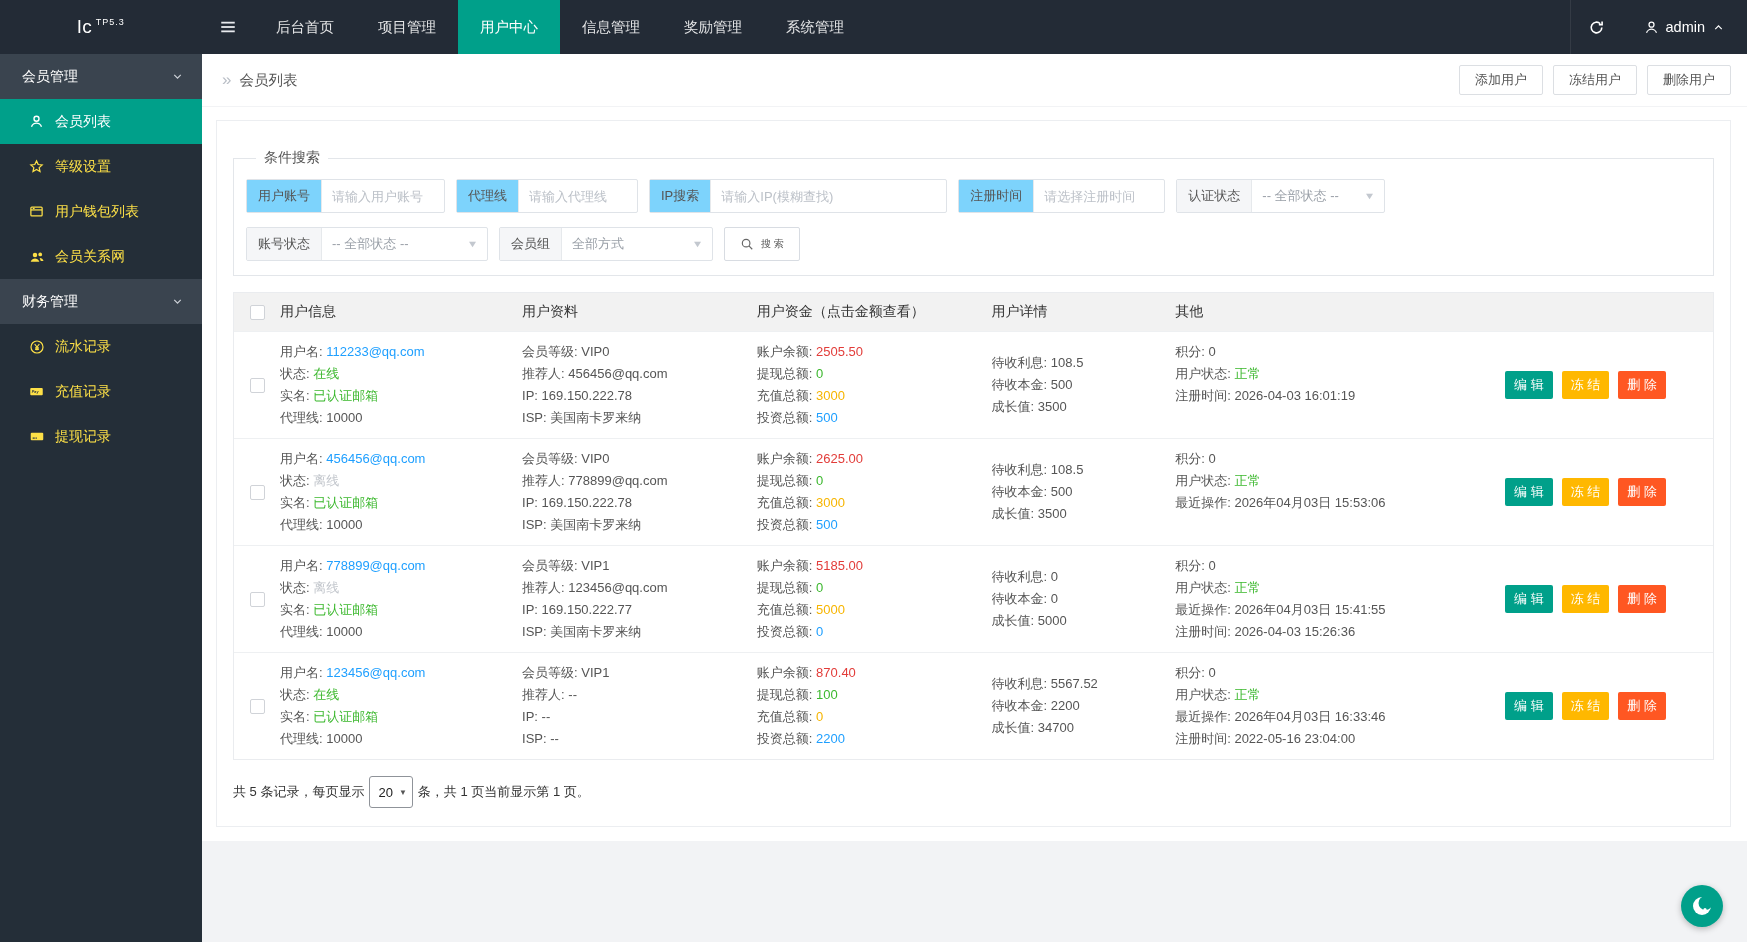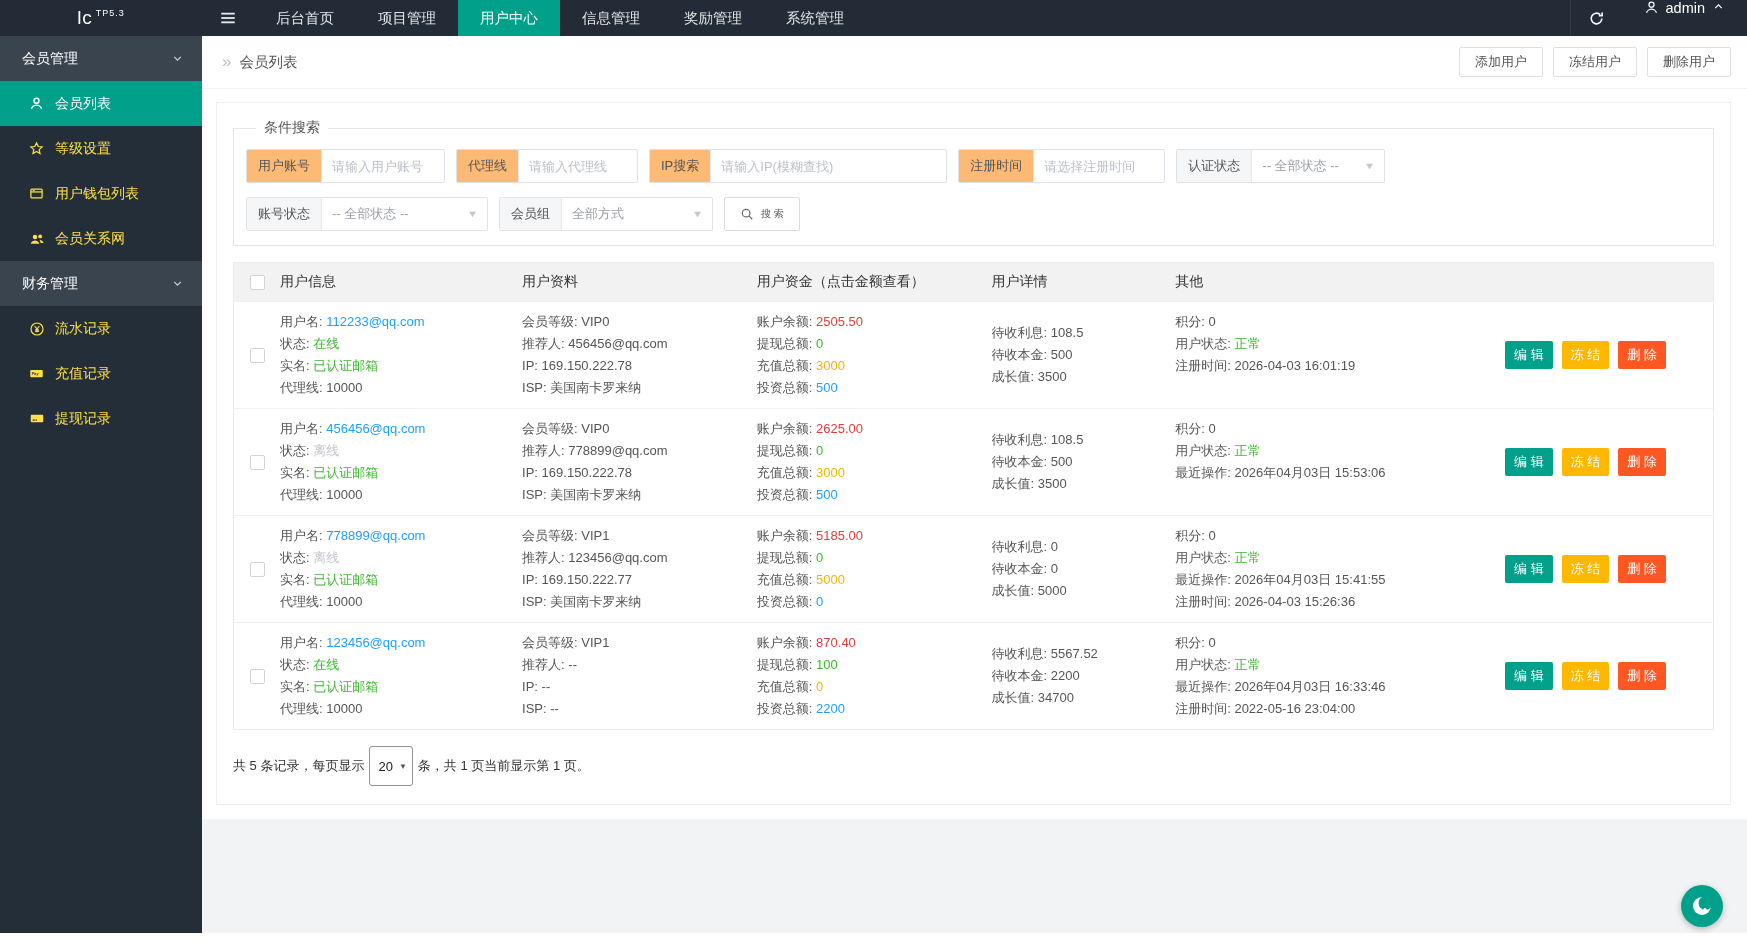--- a/index.html
+++ b/index.html
@@ -1,56 +1,56 @@
 <!DOCTYPE html>
 <html><head>
 <meta charset="utf-8">
 <style>
   * { box-sizing: border-box; margin: 0; padding: 0; }
   html,body { width: 1747px; height: 942px; overflow: hidden; }
   body { font-family: "Liberation Sans", "DejaVu Sans", sans-serif; font-size: 14px; color:#555; background:#fff; }
 
   
-  .topbar { height:36px; background:#232B36; display:flex; align-items:stretch; color:#fff; }
+  .topbar { height:54px; background:#232B36; display:flex; align-items:stretch; color:#fff; }
   .logo { width:202px; display:flex; align-items:center; justify-content:center; font-size:19px; color:#fff; letter-spacing:1px; cursor:pointer; }
   .logo sup { font-size:9px; margin-left:3px; margin-top:-10px; }
   .hamburger { width:52px; display:flex; align-items:center; justify-content:center; cursor:pointer; color:#e8eaee; }
   .topnav { display:flex; align-items:stretch; }
   .topnav .nav-item { display:flex; align-items:center; padding:0 22px; font-size:14.5px; color:rgba(255,255,255,.88); cursor:pointer; }
   .topnav .nav-item.active { background:#00A08A; color:#fff; }
   .topbar-right { margin-left:auto; display:flex; align-items:stretch; }
   .tb-refresh { width:52px; display:flex; align-items:center; justify-content:center; border-left:1px solid rgba(255,255,255,.08); cursor:pointer; color:#fff; }
-  .tb-user { display:flex; gap:7px; padding:0 22px; cursor:pointer; color:#fff; font-size:14.5px; }
+  .tb-user { display:flex; align-items:center; gap:7px; padding:0 22px; cursor:pointer; color:#fff; font-size:14.5px; }
 
   
   .layout { display:flex; height:897px; }
   .sidebar { width:202px; background:#242E38; flex:none; }
   .sb-group-header { height:45px; background:#3A444F; color:#fff; display:flex; align-items:center; padding:0 18px 0 22px; font-size:14px; cursor:pointer; }
   .sb-group-header .sb-caret { margin-left:auto; color:#cdd2d8; display:flex; }
   .sb-item { height:45px; display:flex; align-items:center; gap:10px; padding-left:28px; color:#fde047; font-size:14px; cursor:pointer; }
   .sb-item.active { background:#00A08A; color:#fff; }
   .sb-icon { width:17px; display:flex; align-items:center; justify-content:center; color:inherit; }
 
   .content { flex:1; display:flex; flex-direction:column; background:#fff; min-width:0; }
 
   
   .page-head { height:53px; background:#fff; display:flex; align-items:center; padding:0 16px 0 20px; border-bottom:1px solid #f2f3f5; }
   .crumb-arrow { color:#b9bec6; font-size:17px; margin-right:8px; }
   .crumb-label { color:#555; font-size:14.5px; }
   .head-actions { margin-left:auto; display:flex; gap:10px; }
   .btn-plain { height:30px; padding:0 15px; background:#fff; border:1px solid #dcdfe3; border-radius:2px; font-size:13px; color:#555; cursor:pointer; display:flex; align-items:center; }
 
   
-  .panel { margin:13px 16px 0 14px; background:#fff; border:1px solid #ECEEF1; padding:14px 16px 18px; }
+  .panel { margin:13px 16px 0 14px; background:#fff; border:1px solid #ECEEF1; padding:26px 16px 18px; }
 
   fieldset.search-set { border:1px solid #E3E6EA; margin-top:2px; padding:12px 12px 0 12px; }
   fieldset.search-set legend { margin-left:10px; padding:0 8px; font-size:14px; color:#555; }
   .s-row { display:flex; flex-wrap:nowrap; margin-bottom:14px; }
   .igroup { display:inline-flex; align-items:stretch; height:34px; border:1px solid #DFE3E8; border-radius:2px; background:#fff; margin-right:11px; }
-  .ig-label { display:flex; align-items:center; padding:0 11px; font-size:13px; color:#555; border-right:1px solid #E6E9EC; white-space:nowrap; background:#fdba74; }
+  .ig-label { display:flex; align-items:center; padding:0 11px; font-size:13px; color:#555; border-right:1px solid #E6E9EC; white-space:nowrap; background:#7dd3fc; }
   .ig-label.gray { background:#F5F6F8; }
   .ig-input { border:0; outline:0; padding:0 10px; font-size:13px; color:#333; background:transparent; }
   .ig-input::placeholder { color:#BCC1C8; }
   .w-account { width:122px; } .w-agent { width:118px; } .w-ip { width:235px; } .w-time { width:130px; }
   .ig-select { display:flex; align-items:center; padding:0 10px; font-size:13px; color:#9aa0a8; cursor:pointer; }
   .w-auth { width:132px; } .w-acc-status { width:165px; } .w-group { width:150px; }
   .ig-select .sel-text { flex:1; white-space:nowrap; }
   .caret { font-size:9px; color:#C3C8CF; margin-left:8px; transform:scaleX(1.3); }
   .btn-search { display:inline-flex; align-items:center; gap:7px; height:34px; padding:0 15px; border:1px solid #D8DCE2; border-radius:2px; background:#fff; color:#555; font-size:10px; cursor:pointer; }
 
@@ -71,21 +71,21 @@
   .c-green { color:#3CB82E; }
   .c-gray { color:#C2C6CC; }
   .c-red { color:#E23C39; cursor:pointer; }
   .c-orange { color:#F7B500; cursor:pointer; }
   .c-bblue { color:#1E9FFF; cursor:pointer; }
   .mini-btn { height:28px; padding:0 9px; border-radius:2px; border:0; color:#fff; font-size:13px; display:flex; align-items:center; cursor:pointer; white-space:nowrap; }
   .mb-edit { background:#00A08A; } .mb-freeze { background:#FFB800; } .mb-del { background:#FF5722; }
 
   
   .pager { margin-top:16px; display:flex; align-items:center; font-size:13px; color:#333; }
-  .pg-select { display:inline-flex; align-items:center; height:40px; border:1px solid #8F9399; border-radius:3px; padding:0 5px 0 8px; margin:0 5px; font-size:13px; color:#222; cursor:pointer; background:#fff; }
+  .pg-select { display:inline-flex; align-items:center; height:32px; border:1px solid #8F9399; border-radius:3px; padding:0 5px 0 8px; margin:0 5px; font-size:13px; color:#222; cursor:pointer; background:#fff; }
   .pg-caret { font-size:8px; color:#555; margin-left:6px; }
 
   .filler { flex:1; background:#F2F3F5; margin-top:14px; }
 
   
   .float-btn { position:fixed; right:24px; bottom:15px; width:42px; height:42px; border-radius:50%; background:#00A08A; display:flex; align-items:center; justify-content:center; cursor:pointer; box-shadow:0 2px 6px rgba(0,0,0,.25); }
 </style>
 </head>
 <body>
 

